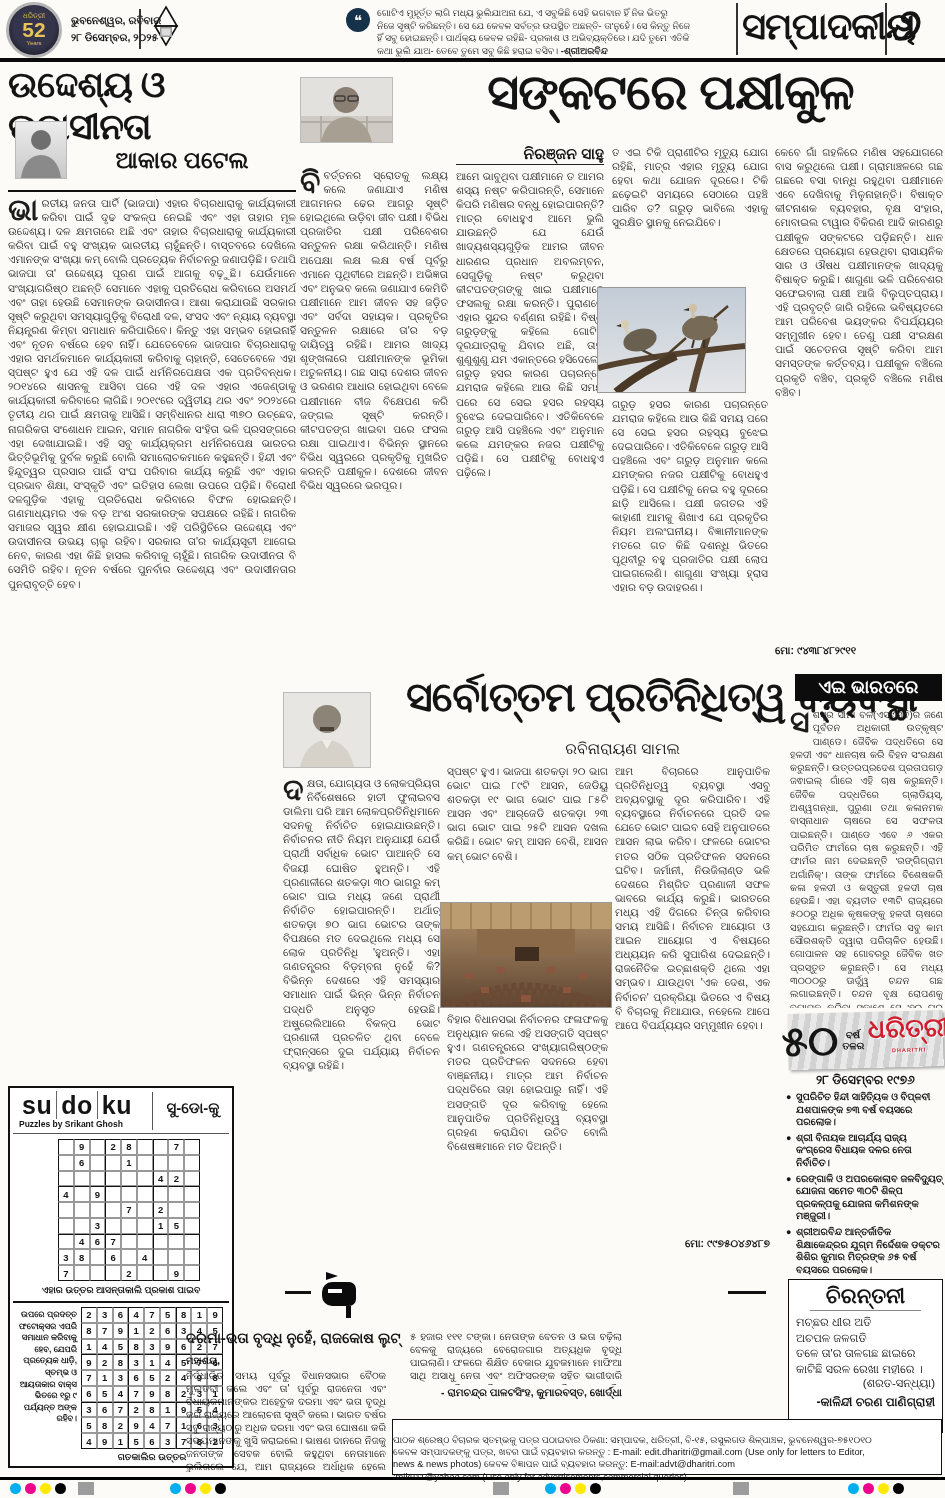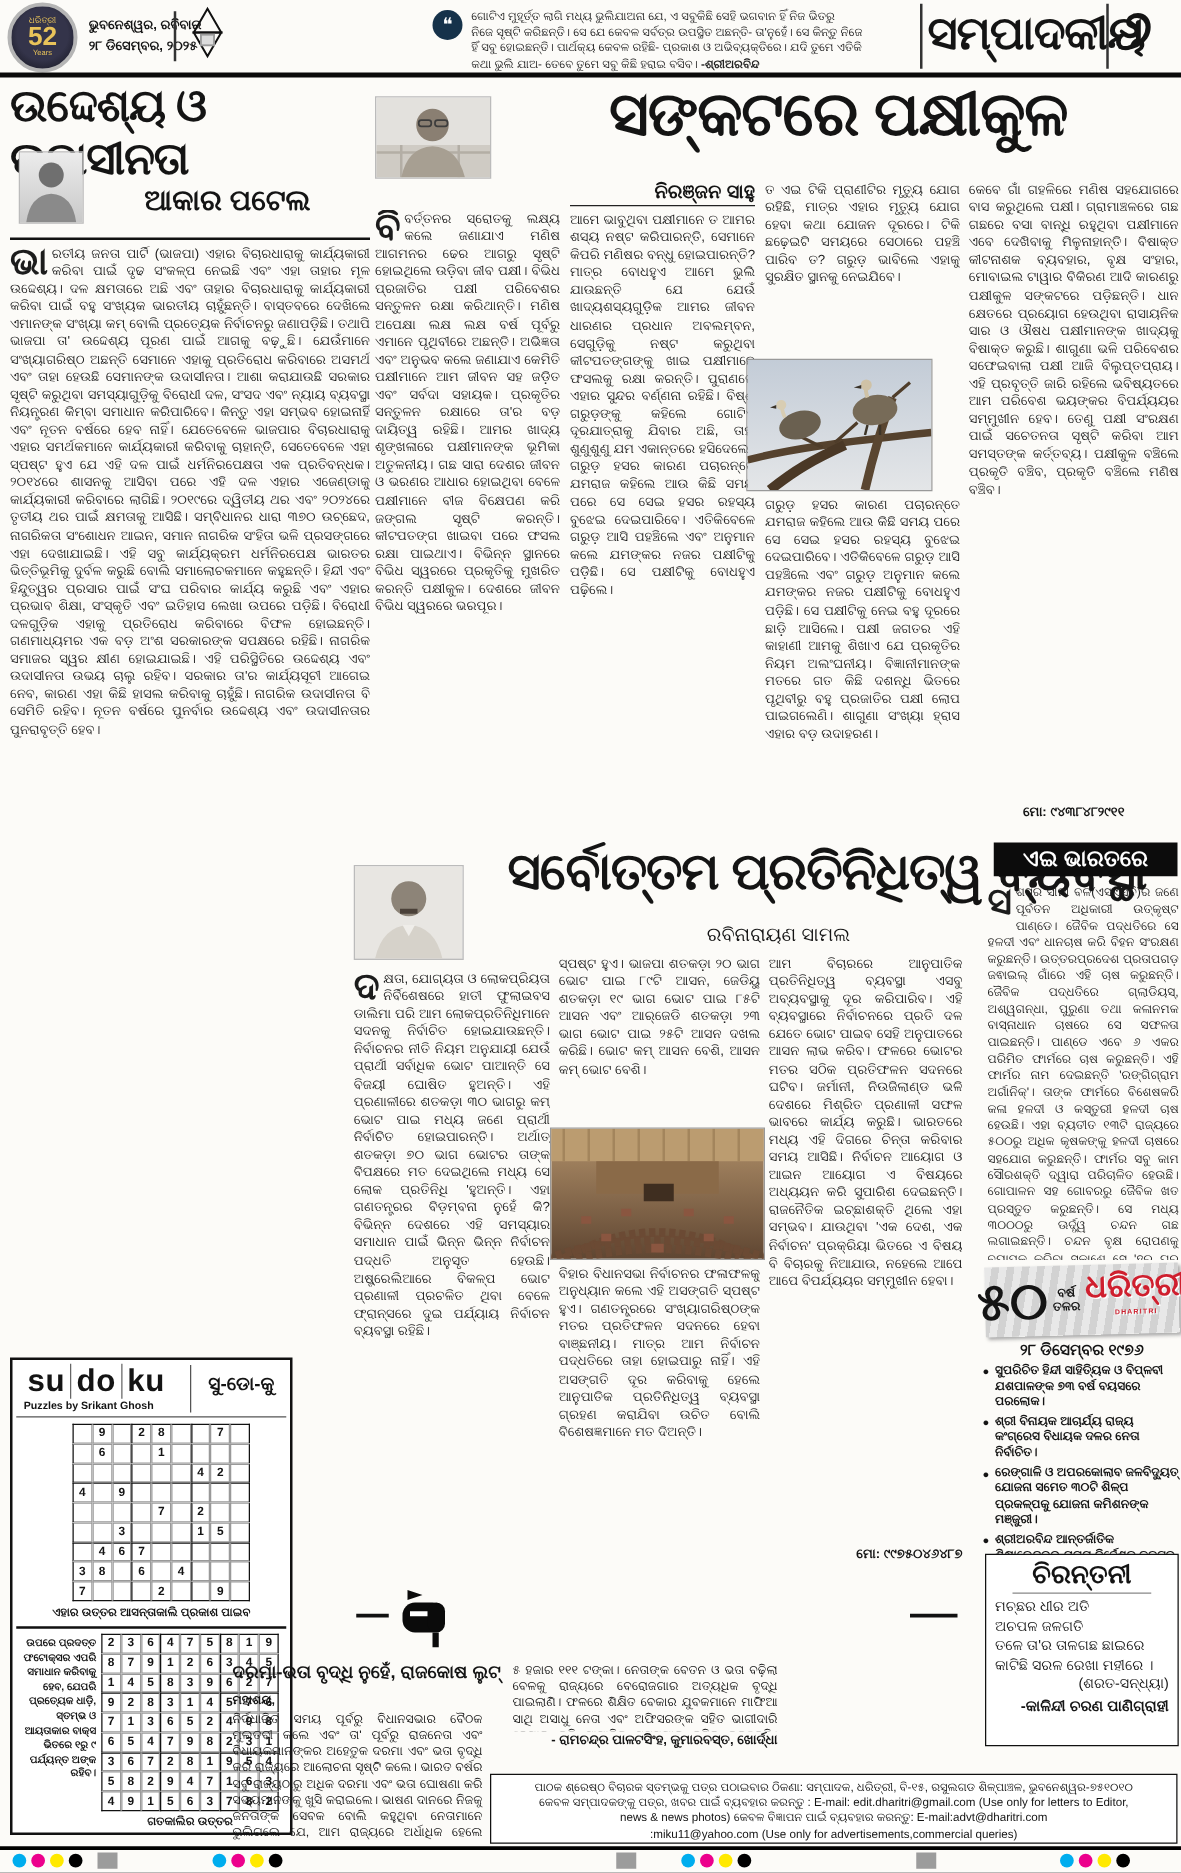--- a/index.html
+++ b/index.html
@@ -40,21 +40,21 @@
   .ma-head{left:398px;top:64px;width:545px;font-size:49px;font-weight:bold;text-align:center;letter-spacing:-1px;}
   .ma-byline{left:456px;top:145px;width:148px;font-size:15.5px;font-weight:bold;text-align:right;}
   .ma-brule{left:456px;top:164px;width:148px;height:1px;background:#222;}
   .col{overflow:hidden;}
   .ma-c1{left:300px;top:168px;width:148px;height:524px;}
   .ma-c2{left:456px;top:169px;width:148px;height:523px;}
   .ma-c3a{left:612px;top:145px;width:156px;height:140px;}
   .ma-vult{left:597px;top:287px;width:149px;height:106px;border:1px solid #999;box-sizing:border-box;}
   .ma-c3b{left:612px;top:397px;width:156px;height:295px;}
   .ma-c4{left:775px;top:145px;width:168px;height:496px;}
-  .ma-mobile{left:775px;top:644px;width:168px;font-size:10.5px;font-weight:bold;text-align:center;}
+  .ma-mobile{left:775px;top:644px;width:168px;font-size:10.5px;font-weight:bold;text-align:left;}
   
   .mi-photo{left:283px;top:692px;width:88px;height:76px;}
   .mi-head{left:380px;top:674px;width:563px;font-size:41px;font-weight:bold;text-align:center;letter-spacing:-1px;}
   .mi-byline{left:380px;top:740px;width:300px;font-size:15.5px;font-weight:normal;text-align:right;}
   .mi-c1{left:283px;top:776px;width:157px;height:482px;}
   .mi-c2a{left:447px;top:764px;width:161px;height:136px;}
   .mi-parl{left:440px;top:902px;width:172px;height:106px;border:1px solid #999;box-sizing:border-box;}
   .mi-c2b{left:447px;top:1012px;width:161px;height:246px;}
   .mi-c3{left:615px;top:764px;width:155px;height:470px;}
   .mi-mobile{left:615px;top:1237px;width:155px;font-size:10.5px;font-weight:bold;text-align:right;}
@@ -66,21 +66,21 @@
     background:repeating-linear-gradient(100deg,#e8e8e8 0 6px,#d2d2d2 6px 12px);
     box-shadow:2px 2px 3px #aaa;display:flex;align-items:center;justify-content:center;gap:4px;}
   .fy-50{font-size:42px;font-weight:bold;line-height:40px;}
   .fy-mid{width:36px;font-size:10px;font-weight:bold;text-align:center;line-height:11px;}
   .fy-brand{font-size:26px;font-weight:bold;color:#cf1f2e;text-shadow:1px 1px 0 #fff;line-height:22px;text-align:center;}
   .fy-sub{display:block;font-size:5.5px;letter-spacing:1px;}
   .fy-date{left:788px;top:1073px;width:155px;font-size:12.5px;font-weight:bold;text-align:center;}
   .fy-items{left:786px;top:1091px;width:159px;font-size:9.8px;line-height:12.6px;font-weight:bold;}
   .fy-item{display:flex;margin-bottom:3px;}
   .fy-bullet{flex:0 0 10px;font-size:9px;}
-  .chr-box{left:788px;top:1243px;width:155px;height:154px;border:1.5px solid #111;background:#fff;box-sizing:border-box;padding:4px 7px;}
+  .chr-box{left:788px;top:1279px;width:155px;height:154px;border:1.5px solid #111;background:#fff;box-sizing:border-box;padding:4px 7px;}
   .chr-title{font-size:21px;font-weight:bold;text-align:center;}
   .chr-hr{width:80%;height:1px;background:#888;margin:2px auto 4px;}
   .chr-line{font-size:11.5px;line-height:15.5px;}
   .chr-src{font-size:11.5px;text-align:right;}
   .chr-auth{font-size:12px;font-weight:bold;text-align:right;margin-top:5px;}
   
   .sk-box{left:8px;top:1086px;width:226px;height:382px;border:2px solid #111;background:#fff;box-sizing:border-box;}
   .sk-logo{position:absolute;left:8px;top:3px;font-size:25px;font-weight:bold;letter-spacing:.5px;}
   .sk-logo span{padding:0 4px;}
   .sk-logo span + span{border-left:1.5px solid #666;}
@@ -103,21 +103,21 @@
   .lt-dashR{left:728px;top:1291px;width:38px;height:2.5px;background:#111;}
   .lt-mail{left:316px;top:1268px;width:46px;height:50px;}
   .lt-banner{left:367px;top:1266px;width:356px;height:52px;background:#0b0b0b;color:#fff;
     font-size:30px;font-weight:bold;text-align:center;line-height:52px;letter-spacing:-1px;}
   .lt-headline{left:186px;top:1330px;width:245px;font-size:14.5px;font-weight:bold;}
   .lt-salut{left:186px;top:1355px;font-size:10px;font-weight:bold;}
   .lt-c1{left:186px;top:1369px;width:200px;height:103px;font-size:10px;line-height:13px;}
   .lt-c2{left:410px;top:1330px;width:212px;height:55px;font-size:10px;line-height:13px;}
   .lt-sign{left:410px;top:1386px;width:212px;font-size:10.5px;font-weight:bold;text-align:right;}
   .adr-box{left:392px;top:1419px;width:550px;height:56px;border:1.5px solid #111;box-sizing:border-box;
-    font-size:9.3px;line-height:12.2px;text-align:center;padding-top:4px;background:#fff;}
+    font-size:9.3px;line-height:12.2px;padding-top:14px;background:#fff;}
   .bot-rule{left:0;top:1477px;width:945px;height:3px;background:#000;}
   .cmark{position:absolute;top:1483px;width:11px;height:11px;border-radius:50%;}
   .gmark{position:absolute;top:1482px;width:16px;height:13px;}
 </style>
 </head>
 <body>
 
 <div id="page">
 
   <div class="abs hdr-logo">

